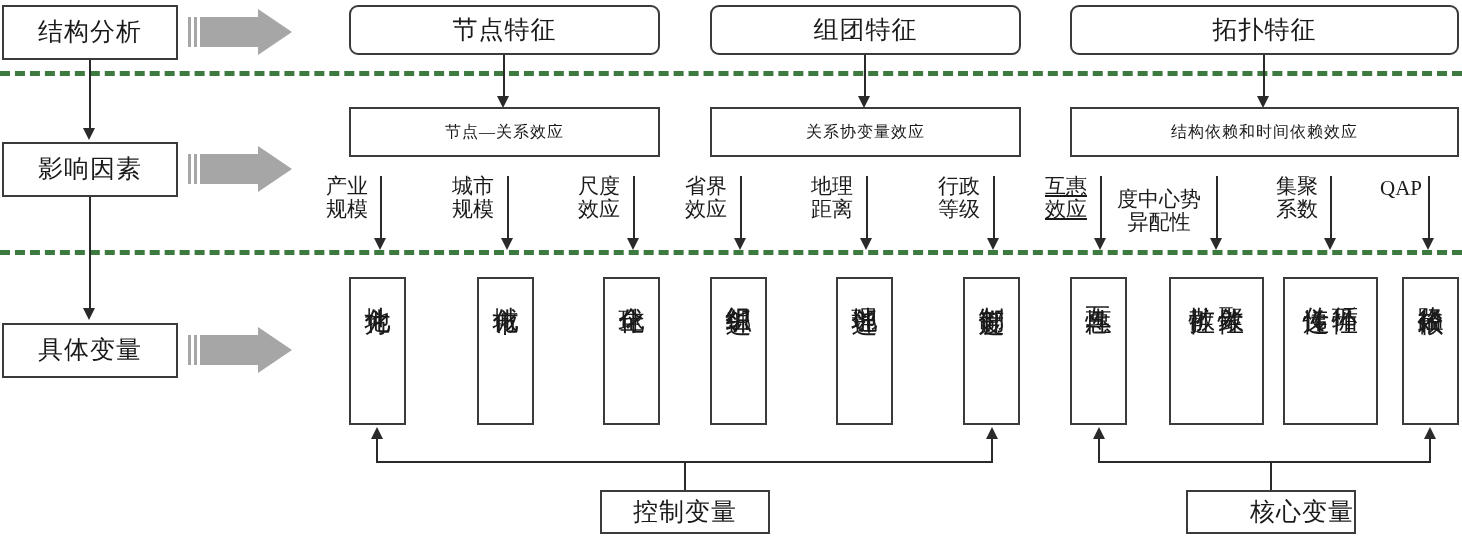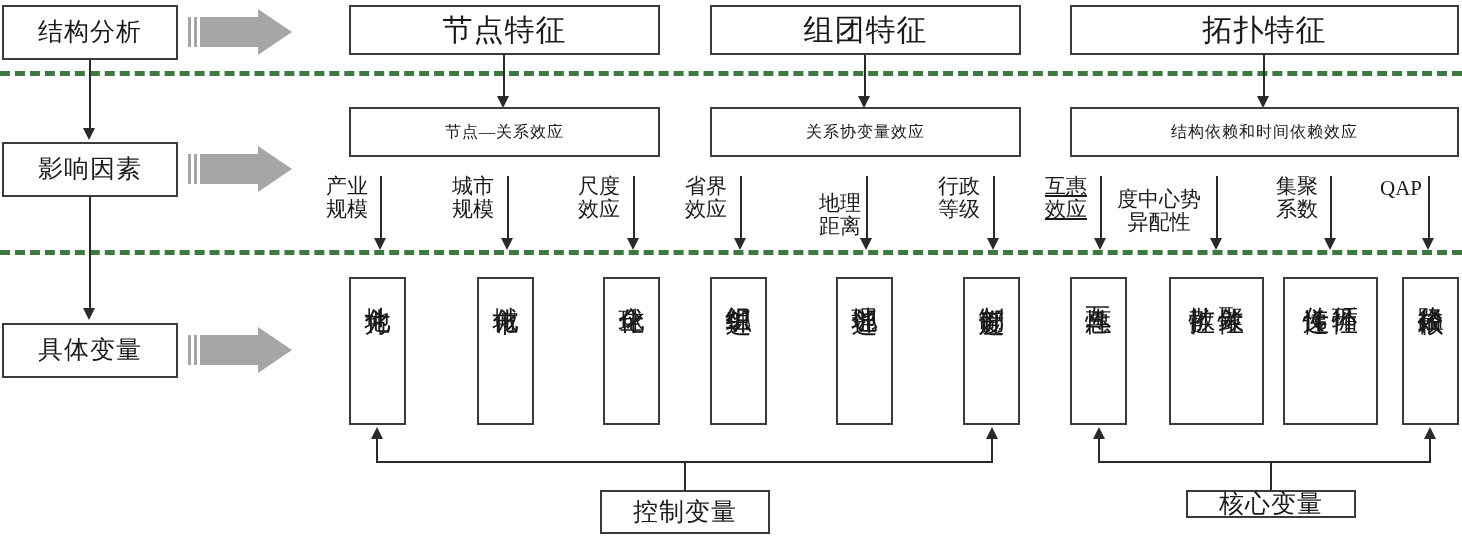--- a/index.html
+++ b/index.html
@@ -20,21 +20,21 @@
     box-sizing:border-box;
     border:2px solid #3b3b3b;
     background:#fff;
     display:flex;
     align-items:center;
     justify-content:center;
     text-align:center;
     line-height:1.15;
   }
   .stage-box{font-size:25px;letter-spacing:1px;justify-content:center;}
-  .head-box{font-size:30px;letter-spacing:1px;}
+  .head-box{font-size:25px;letter-spacing:1px;border-radius:9px;}
   .eff-box{font-size:16px;letter-spacing:1px;}
   .foot-box{font-size:25px;letter-spacing:1px;}
 
   
   .vbox{
     position:absolute;
     box-sizing:border-box;
     border:2px solid #3b3b3b;
     background:#fff;
     display:flex;
@@ -199,21 +199,21 @@
   <div class="vline" style="left:633px;top:176px;height:64px;"></div>
   <div class="arrow-down" style="left:627px;top:238px;"></div>
 
   <div class="cap" style="left:677px;top:175px;width:58px;">
     <span>省界</span>
     <span class="l2">效应</span>
   </div>
   <div class="vline" style="left:740px;top:176px;height:64px;"></div>
   <div class="arrow-down" style="left:734px;top:238px;"></div>
 
-  <div class="cap" style="left:803px;top:192px;width:58px;text-align:right;">
+  <div class="cap" style="left:803px;top:175px;width:58px;">
     <span>地理</span>
     <span class="l2">距离</span>
   </div>
   <div class="vline" style="left:866px;top:176px;height:64px;"></div>
   <div class="arrow-down" style="left:860px;top:238px;"></div>
 
   <div class="cap" style="left:930px;top:175px;width:58px;">
     <span>行政</span>
     <span class="l2">等级</span>
   </div>
@@ -291,17 +291,17 @@
     <span>控制变量</span>
   </div>
 
   <div class="arrow-up" style="left:1093px;top:427px;"></div>
   <div class="vline" style="left:1098px;top:439px;height:24px;"></div>
   <div class="hline" style="left:1098px;top:461px;width:333px;"></div>
   <div class="vline" style="left:1429px;top:439px;height:24px;"></div>
   <div class="arrow-up" style="left:1424px;top:427px;"></div>
   <div class="vline" style="left:1270px;top:461px;height:30px;"></div>
 
-  <div class="box foot-box" style="left:1186px;top:490px;width:170px;height:28px;">
+  <div class="box foot-box" style="left:1186px;top:490px;width:170px;height:44px;justify-content:flex-end;">
     <span>核心变量</span>
   </div>
 
 </div>
 
 </body></html>

